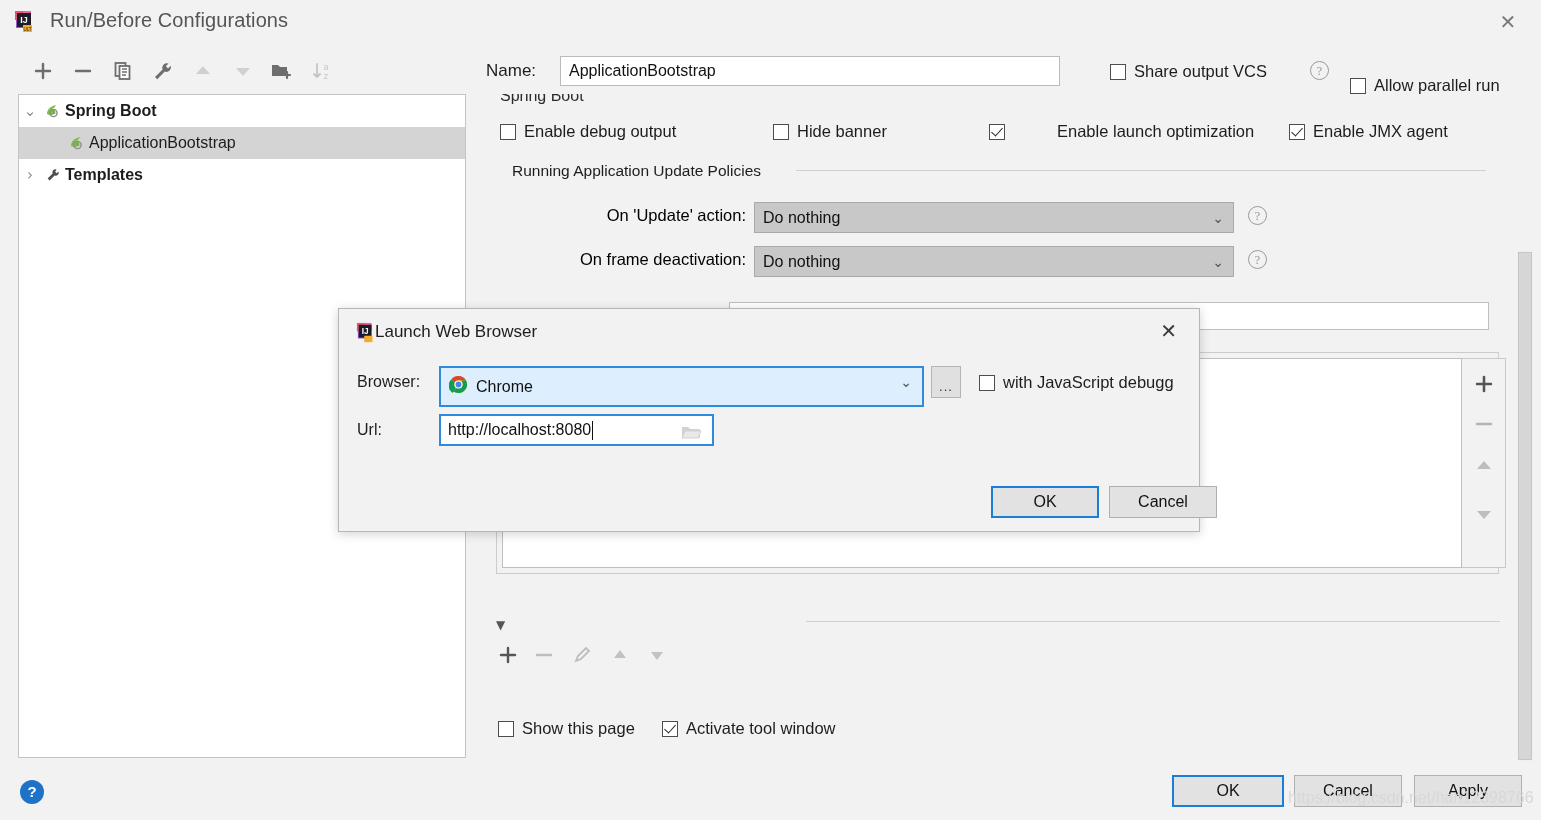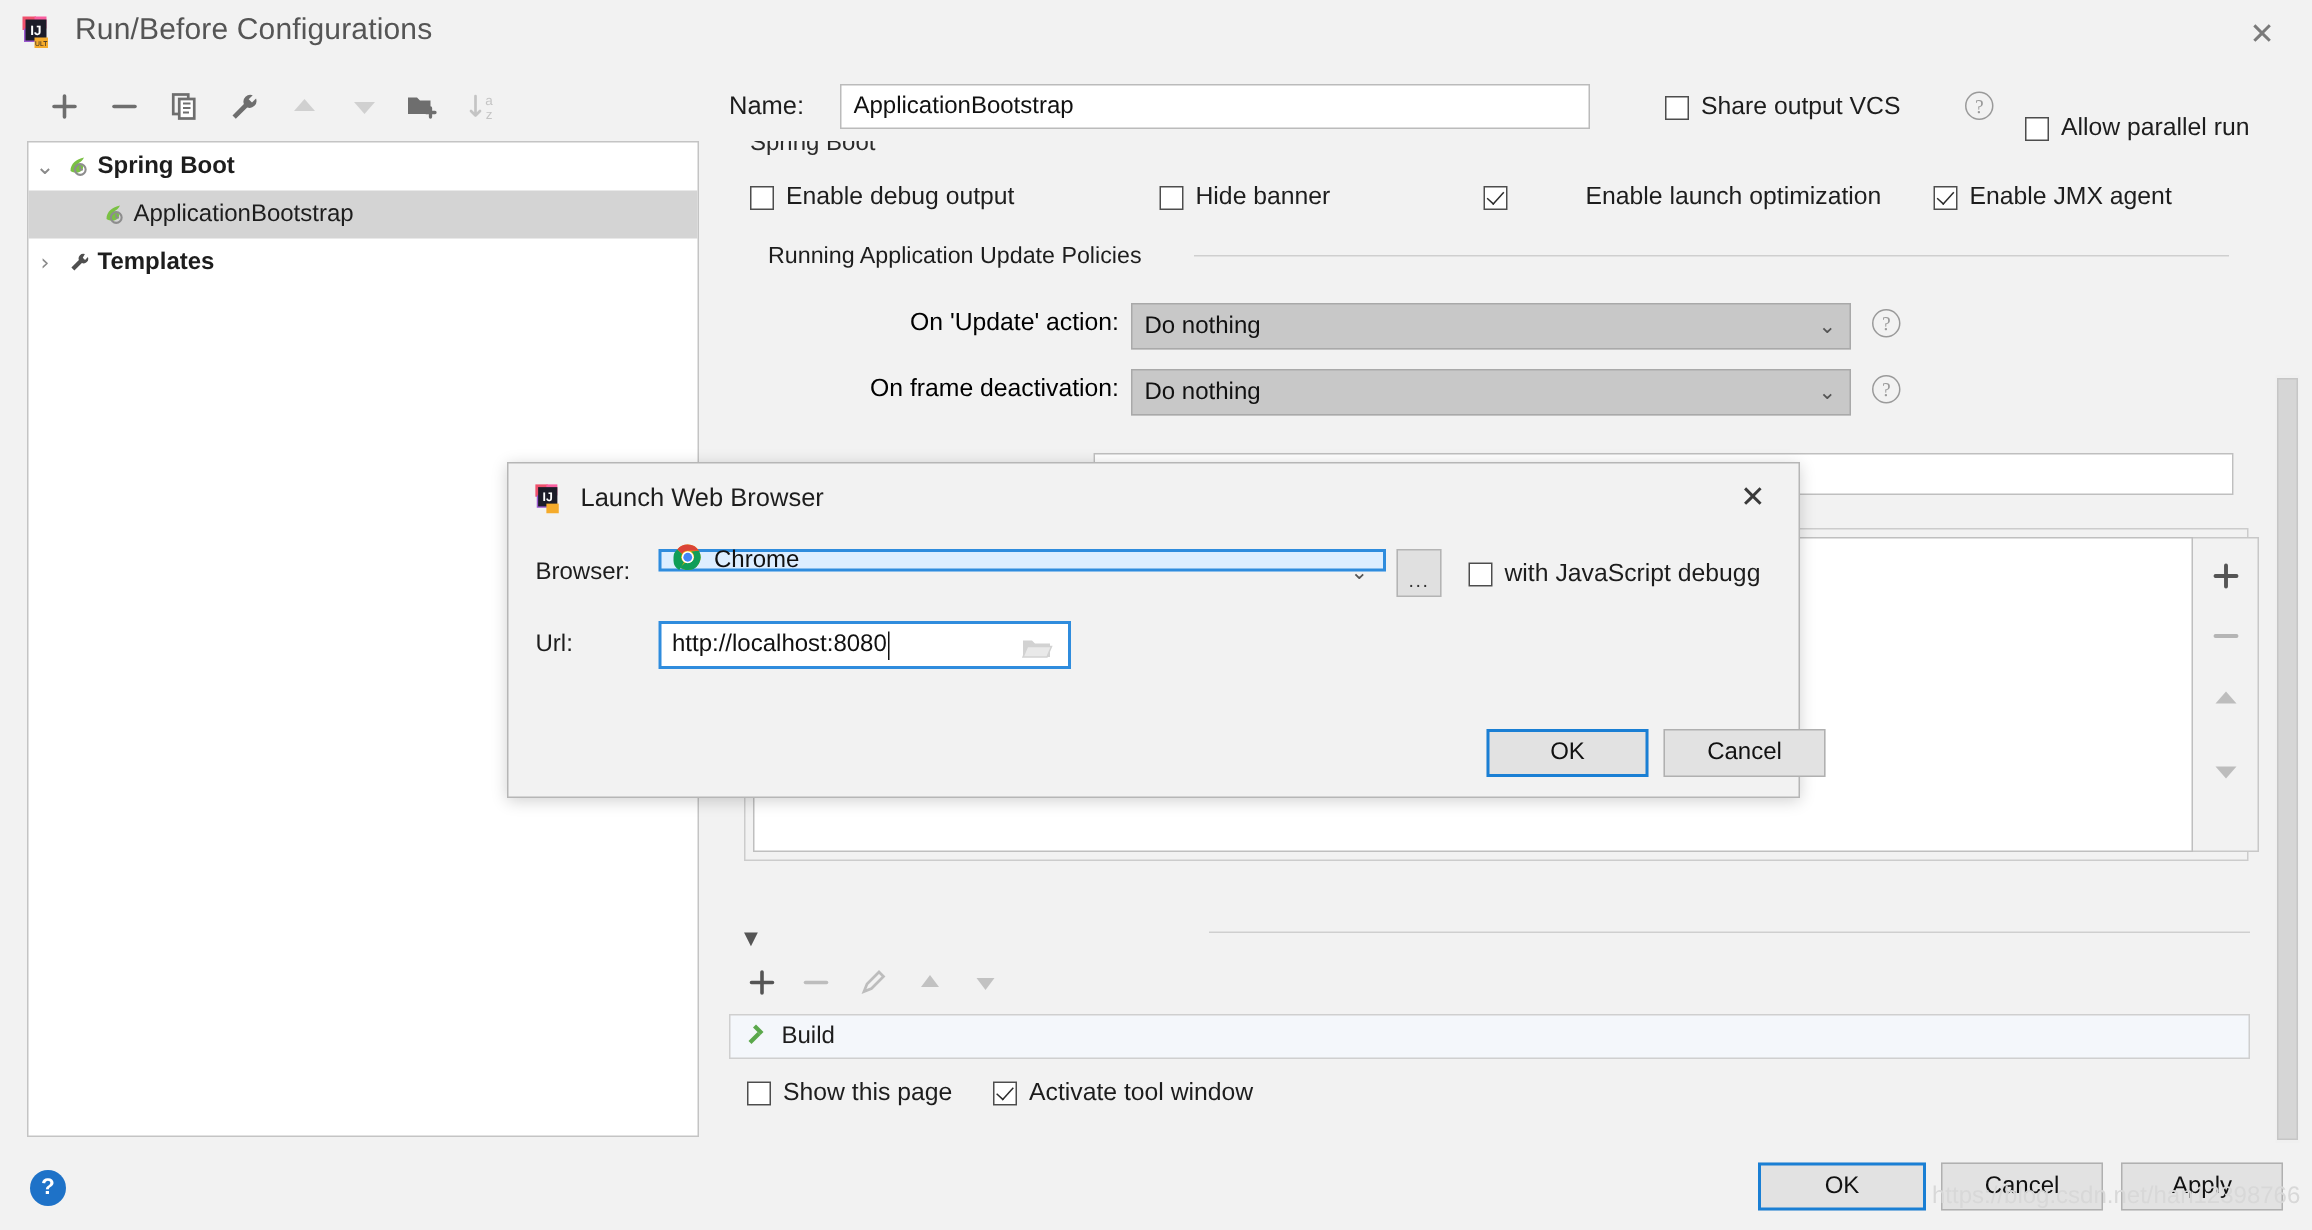--- a/index.html
+++ b/index.html
@@ -118,25 +118,25 @@
     text-align: center; line-height: 24px; font-weight: bold;
   }
 
   
   .modal {
     position: absolute; left: 338px; top: 308px; width: 862px; height: 224px;
     background: #f2f2f2; border: 1px solid #b6b6b6;
     box-shadow: 0 2px 10px rgba(0,0,0,.18);
   }
   .m-icon { position: absolute; left: 17px; top: 13px; width: 22px; height: 22px; }
-  .m-title { position: absolute; left: 48px; top: 13px; font-size: 17px; color: #1d1d1d; }
+  .m-title { position: absolute; left: 36px; top: 13px; font-size: 17px; color: #1d1d1d; }
   .m-close { position: absolute; right: 22px; top: 10px; font-size: 20px; color: #3a3a3a; font-family: "DejaVu Sans", sans-serif; }
   .m-lab { position: absolute; font-size: 16px; color: #1d1d1d; }
   .m-combo {
-    position: absolute; left: 100px; top: 57px; width: 485px; height: 15px;
+    position: absolute; left: 100px; top: 57px; width: 485px; height: 41px;
     background: #ddeeff; border: 2px solid #2f8cdd; display: flex; align-items: center; padding-left: 8px;
   }
   .m-combo .cname { font-size: 16px; color: #111; margin-left: 8px; }
   .m-combo .arrow { position: absolute; right: 10px; top: 6px; color: #555; font-size: 14px; font-family: "DejaVu Sans", sans-serif; }
   .m-ellipsis {
     position: absolute; left: 592px; top: 57px; width: 30px; height: 32px;
     background: #e0e0e0; border: 1px solid #b4b4b4; text-align: center;
     font-size: 13px; color: #333; line-height: 40px; letter-spacing: 1px;
   }
   .m-url {
@@ -361,29 +361,20 @@
       <svg width="36" height="30" viewBox="0 0 36 30">
           <path d="M18 10l6 8H12z" fill="#c2c2c2"></path>
         </svg>
     </div>
     <div class="sbtn" style="left:153px; top:546px;">
       <svg width="36" height="30" viewBox="0 0 36 30">
           <path d="M18 20l-6-8h12z" fill="#c2c2c2"></path>
         </svg>
     </div>
 
-    <div class="blrow" style="left:0px; top:582px; width:1014px; height:30px;">
-      <span style="margin-right:8px;">
-        <svg width="18" height="18" viewBox="0 0 18 18">
-            <path d="M4 14l6-6 2 2-6 6z" fill="#5aa84b"></path>
-            <path d="M9 3l5 5-2 2-5-5z" fill="#5aa84b"></path>
-          </svg>
-      </span>
-      <span>Build</span>
-    </div>
 
     <div class="chk" style="left:12px; top:625px;">
       <span class="box"></span>
       <span>Show this page</span>
     </div>
     <div class="chk" style="left:176px; top:625px;">
       <span class="box checked"></span>
       <span>Activate tool window</span>
     </div>
   </div>

